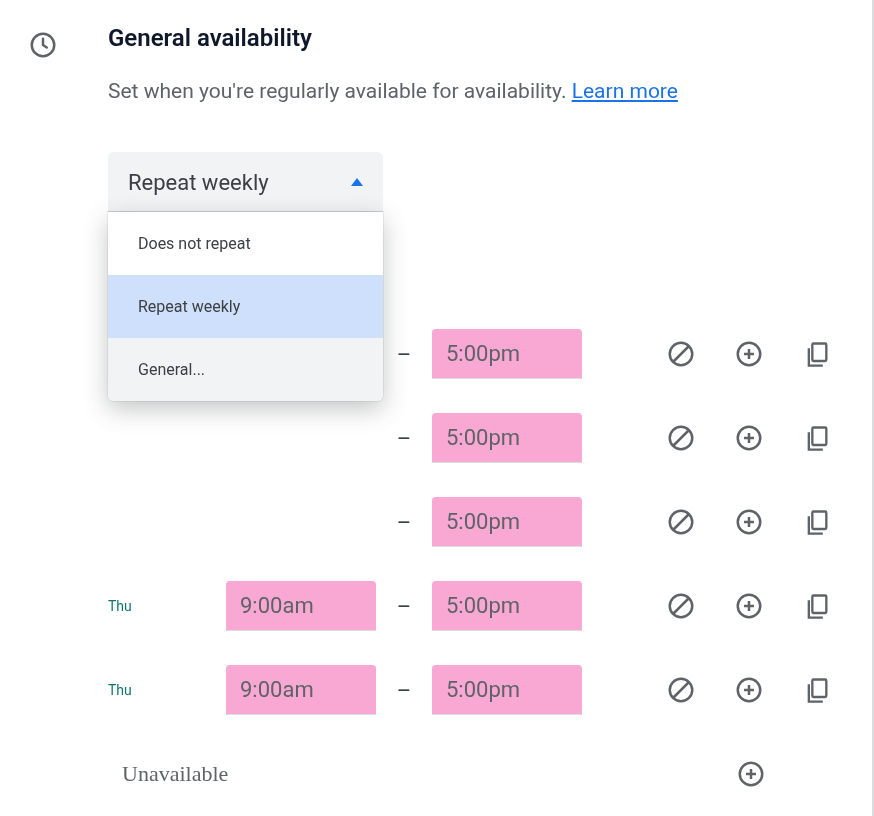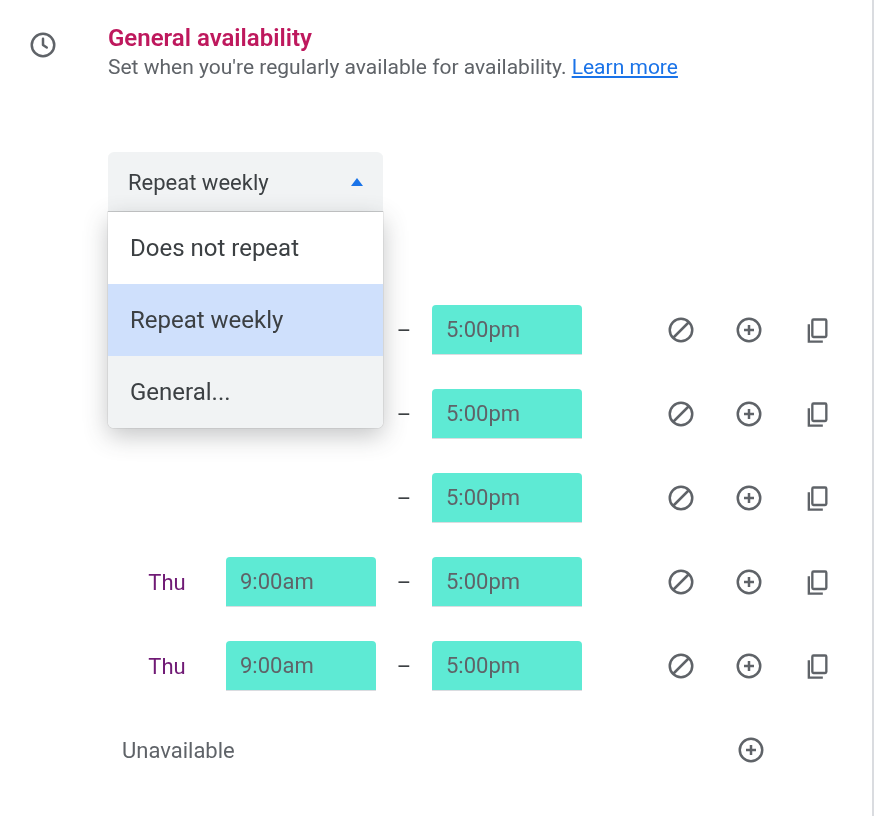--- a/index.html
+++ b/index.html
@@ -21,22 +21,22 @@
     width: 80px;
     flex: 0 0 80px;
     padding-top: 6px;
   }
   .clock-icon svg { stroke: #5f6368; }
   .content { flex: 1; position: relative; }
 
   .title {
     font-size: 24px;
     font-weight: 600;
-    color: #be185d;
-    margin: 0 0 0 0;
+    color: #0f172a;
+    margin: 0 0 24px 0;
   }
   .subtitle {
     font-size: 21px;
     color: #5f6368;
     line-height: 1.45;
   }
   .subtitle a { color: #1a73e8; text-decoration: underline; }
 
   .dropdown {
     position: absolute;
@@ -62,57 +62,57 @@
     top: 188px;
     left: 0;
     width: 275px;
     background: #fff;
     border-radius: 0 0 6px 6px;
     box-shadow: 0 8px 24px rgba(60,64,67,0.3), 0 0 0 1px rgba(60,64,67,0.08);
     overflow: hidden;
     z-index: 50;
   }
   .menu-item {
-    font-size: 24px;
-    padding: 22px 22px;
+    font-size: 16px;
+    padding: 22px 30px;
     color: #3c4043;
     cursor: pointer;
   }
   .menu-item.hover { background: #f1f3f4; }
   .menu-item.selected { background: #cfe0fc; }
 
   .rows { margin-top: 206px; }
   .row {
     display: flex;
     align-items: center;
     height: 84px;
   }
   .day {
     width: 118px;
-    font-size: 22px;
-    color: #701a75;
-    text-align: center;
+    font-size: 14px;
+    color: #0f766e;
   }
   .timebox {
     width: 150px;
     height: 50px;
     border-bottom: 1px solid #dadce0;
     display: flex;
     align-items: center;
     padding: 0 14px;
     font-size: 22px;
     color: #5f6368;
-    background: #5eead4;
+    background: #f9a8d4;
     border-radius: 4px 4px 0 0;
   }
   .dash { width: 56px; text-align: center; font-size: 22px; color: #3c4043; }
   .unavail {
     font-size: 22px;
     color: #5f6368;
     padding-left: 14px;
+    font-family: Liberation Serif, serif;
   }
 
   .actions { margin-left: auto; display: flex; gap: 34px; align-items: center; padding-right: 12px; }
   .actions.solo { margin-left: auto; padding-right: 78px; }
   .ibtn { width: 34px; height: 34px; display: flex; align-items: center; justify-content: center; cursor: pointer; }
   .ibtn svg { stroke: #5f6368; }
 
   .right-divider {
     position: absolute;
     top: 0; right: 0; bottom: 0;

